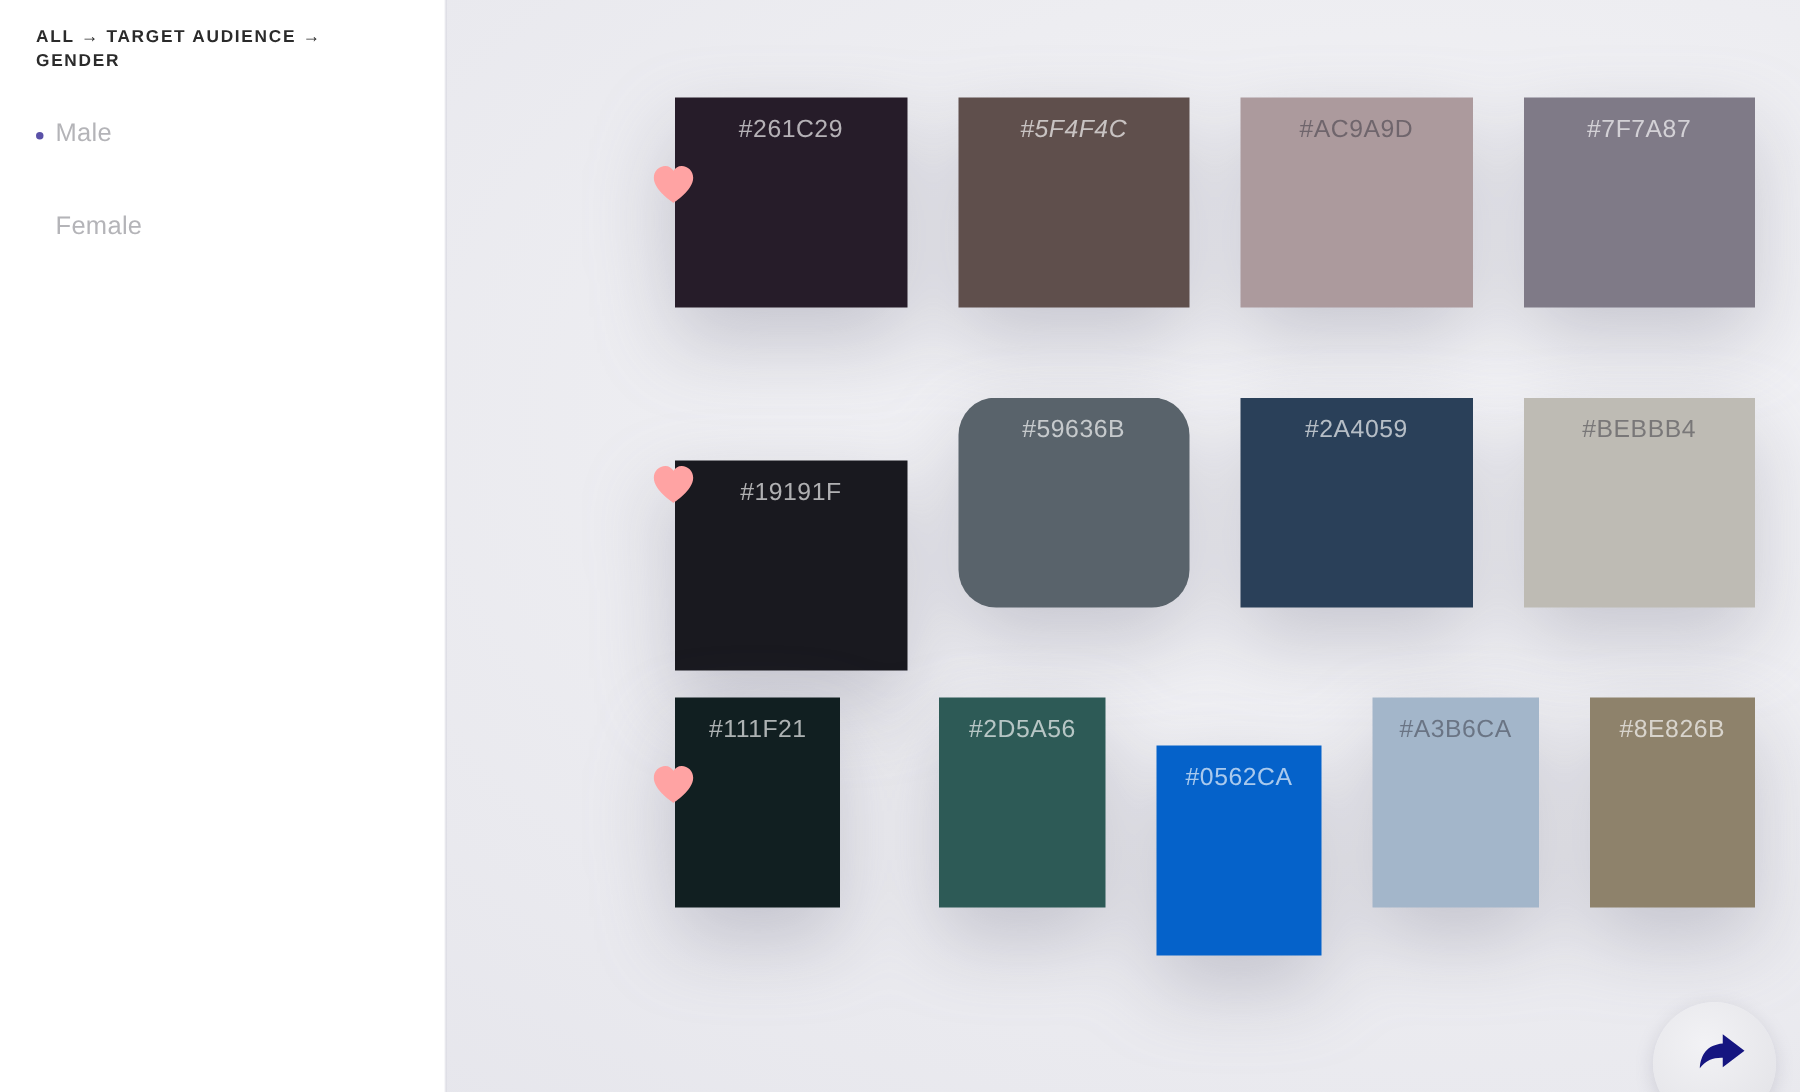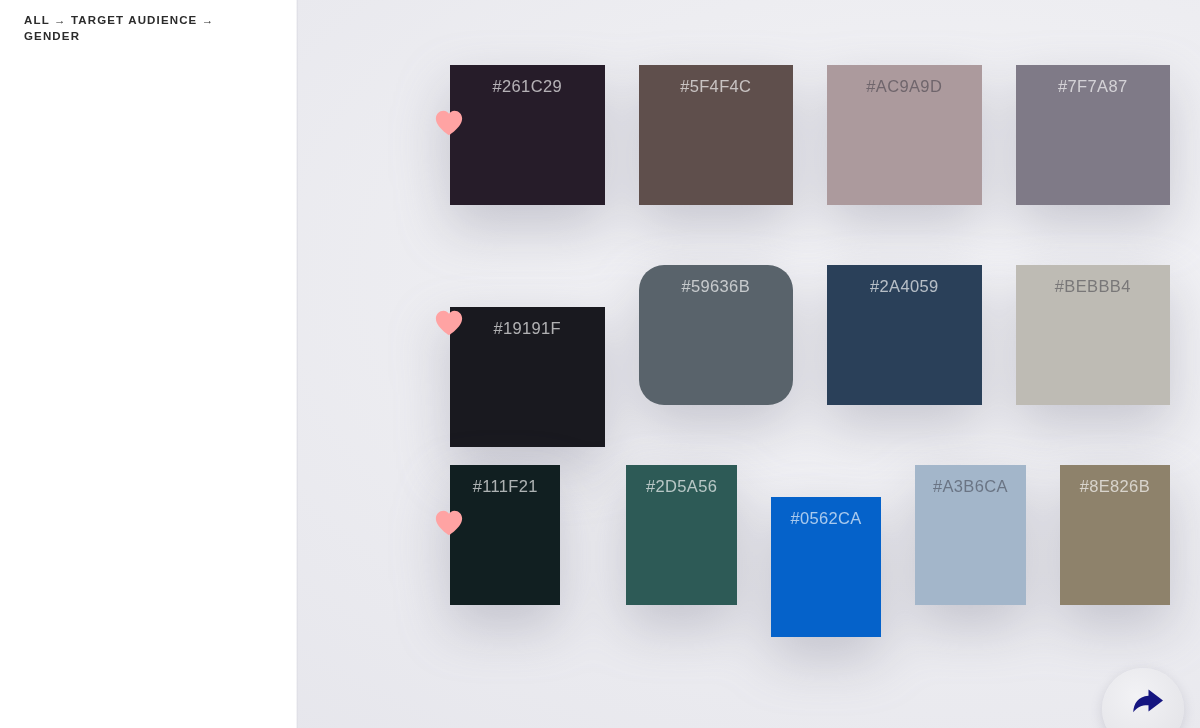--- a/index.html
+++ b/index.html
@@ -19,21 +19,21 @@
     display: flex;
   }
 
   
   .sidebar {
     position: relative;
     width: 298px;
     height: 652px;
     background: #ffffff;
     flex: 0 0 298px;
-    padding: 12px 0 0 24px;
+    padding: 17px 0 0 24px;
   }
   .sidebar:after {
     content: "";
     position: absolute;
     top: 0; right: 0;
     width: 2px; height: 728px;
     background: linear-gradient(to right, #ffffff 0%, #e3e3e9 60%, #dcdce4 100%);
   }
 
   .breadcrumb {
@@ -147,30 +147,40 @@
   .share-btn svg { display: block; margin-top: -12px; margin-left: 2px; }
 </style>
 </head>
 <body>
 
 <div id="app">
 
   <aside class="sidebar">
     <div class="breadcrumb">ALL → TARGET AUDIENCE → GENDER</div>
 
+    <ul class="nav-list" id="nav-list">
+        <li class="nav-item">
+          <span class="dot" style="background: rgb(90, 81, 168);"></span>
+          <span class="nav-label">Male</span>
+        </li>
+        <li class="nav-item">
+          <span class="dot hidden" style="background: rgb(90, 81, 168);"></span>
+          <span class="nav-label">Female</span>
+        </li>
+      </ul>
   </aside>
 
   <section class="main">
 
     <div class="palettes" id="palettes">
         <div class="palette-row">
           <div class="swatch" style="background: rgb(38, 28, 41);">
             <span class="hex">#261C29</span>
           </div>
-          <div class="swatch" style="background: rgb(95, 79, 76);">
+          <div class="swatch" style="background: rgb(95, 79, 76); font-style: italic;">
             <span class="hex">#5F4F4C</span>
           </div>
           <div class="swatch lt" style="background: rgb(172, 154, 157);">
             <span class="hex">#AC9A9D</span>
           </div>
           <div class="swatch" style="background: rgb(127, 122, 135);">
             <span class="hex">#7F7A87</span>
           </div>
           <svg class="heart" viewBox="0 0 32 32">
             <path d="M16 29 C16 29 2 20.3 2 11.2 C2 6.3 5.9 2.8 10.1 2.8 C12.9 2.8 14.9 4.3 16 6.2 C17.1 4.3 19.1 2.8 21.9 2.8 C26.1 2.8 30 6.3 30 11.2 C30 20.3 16 29 16 29 Z" fill="#FFA3A3"></path>

